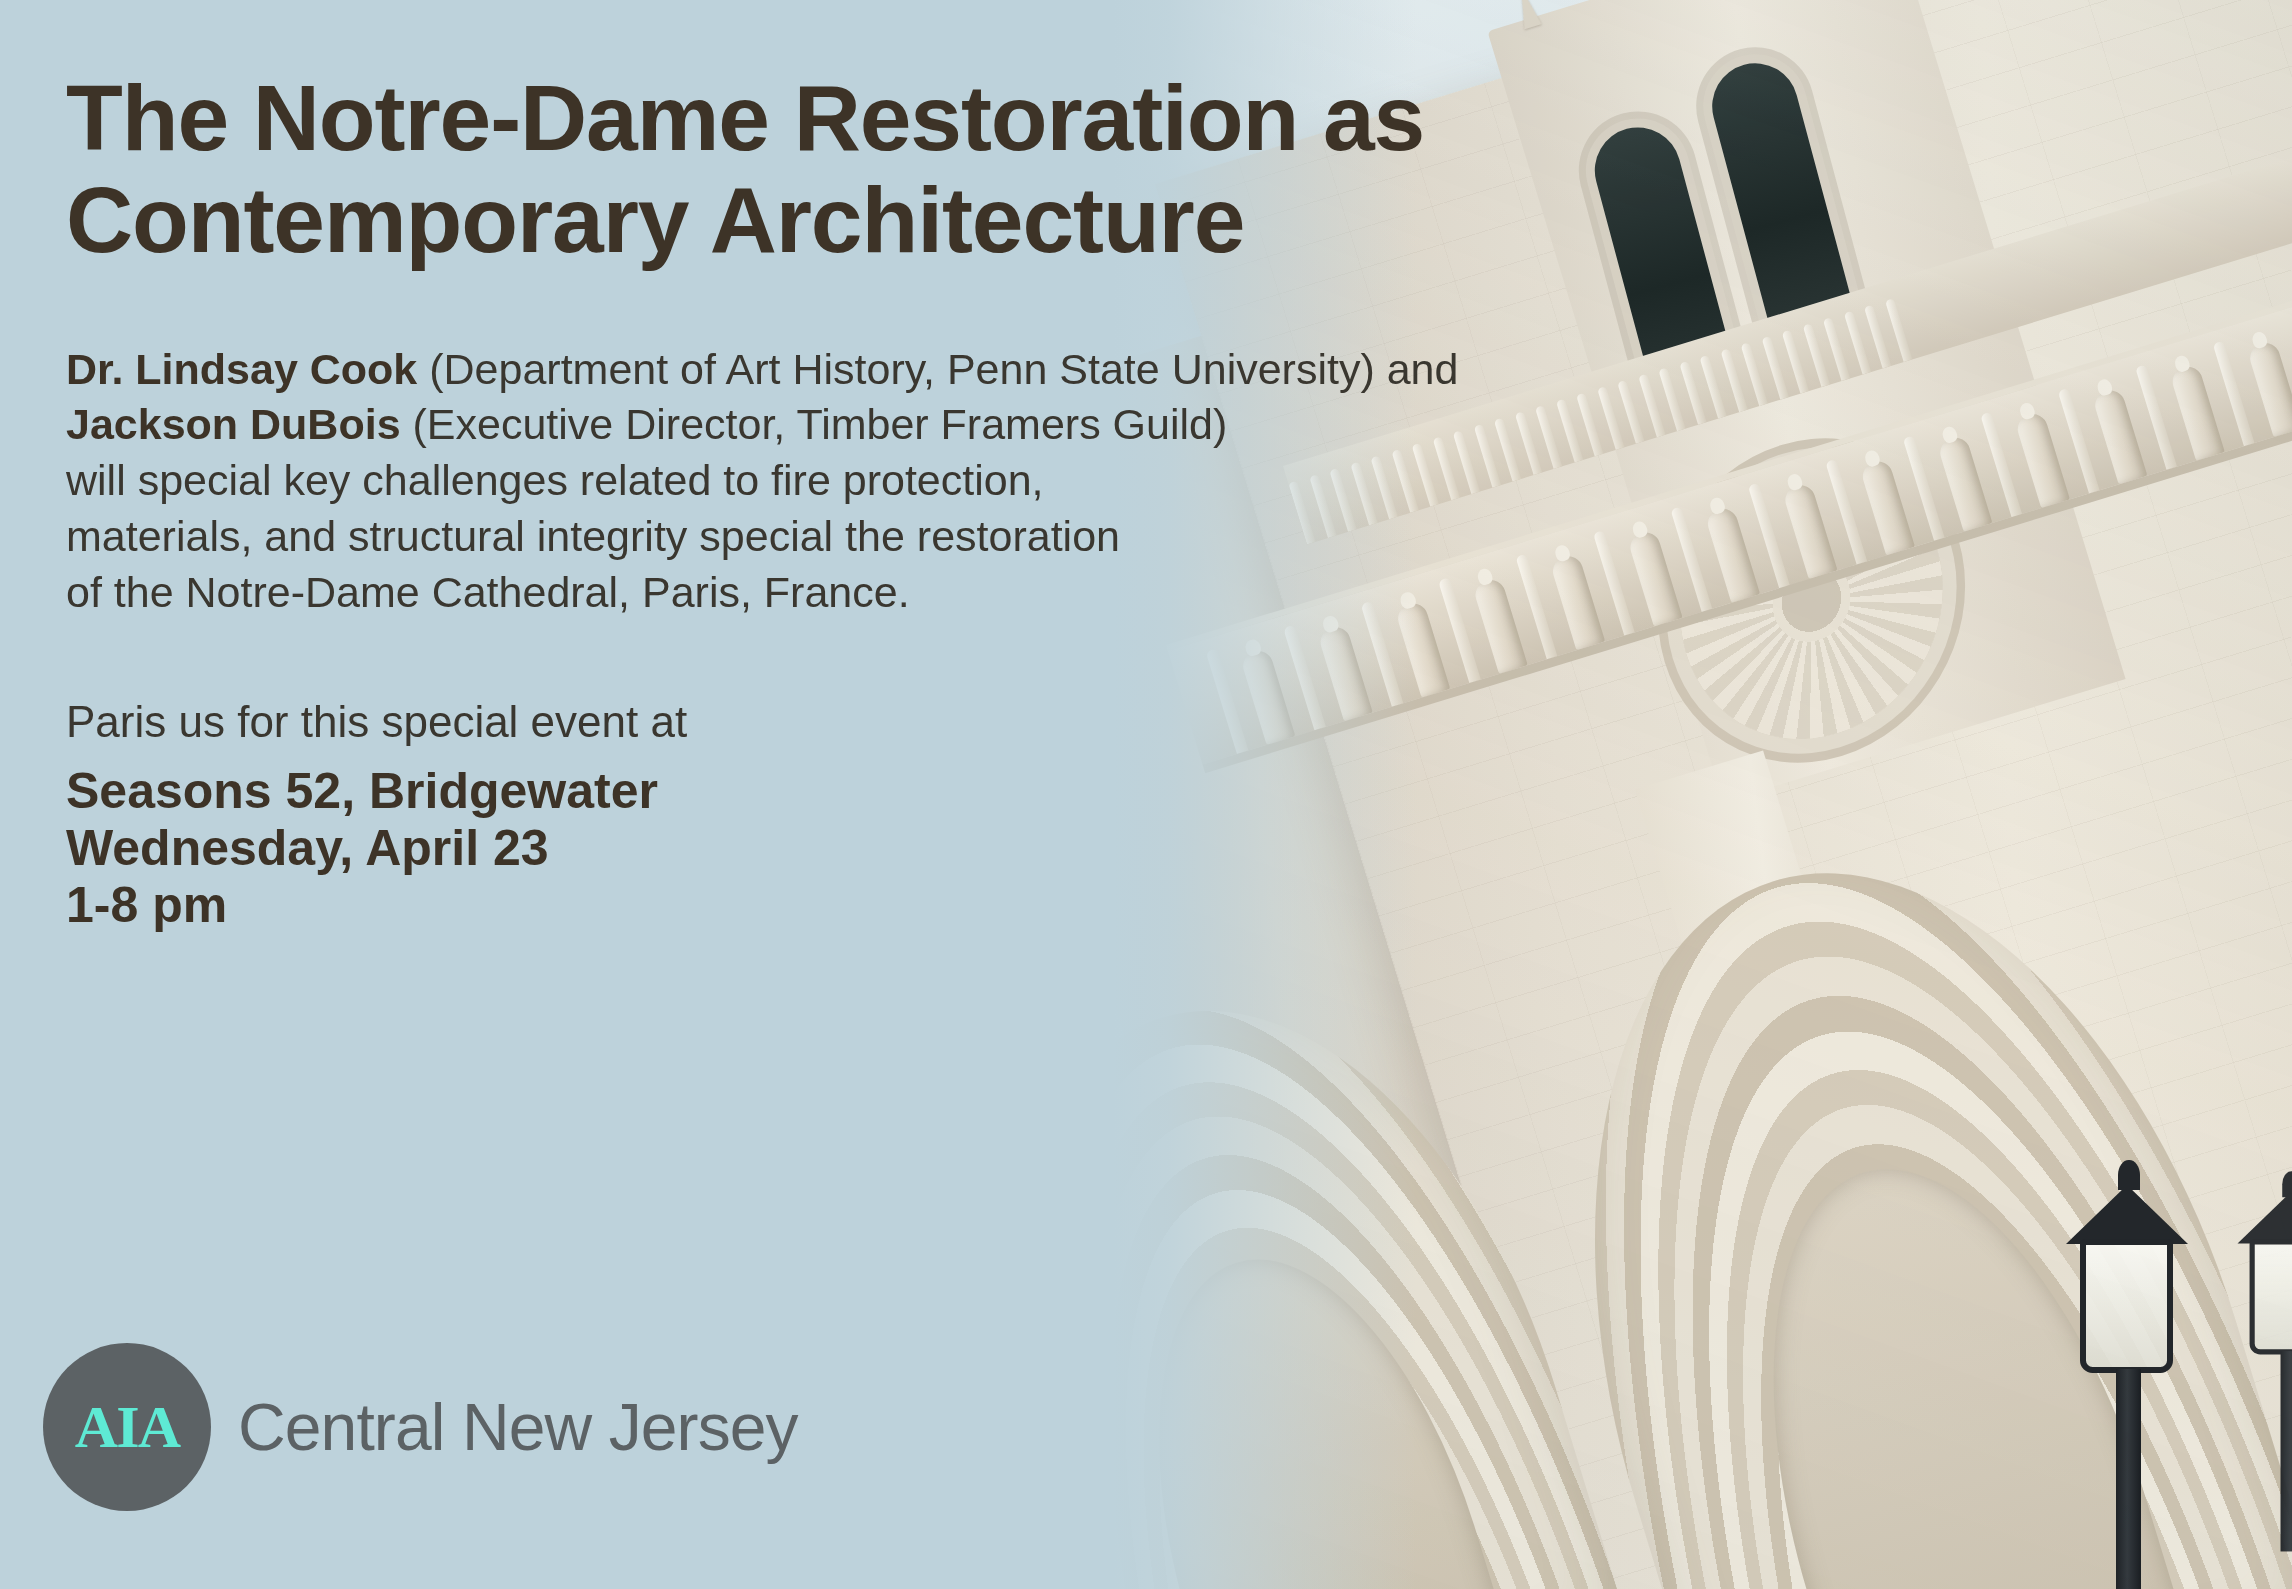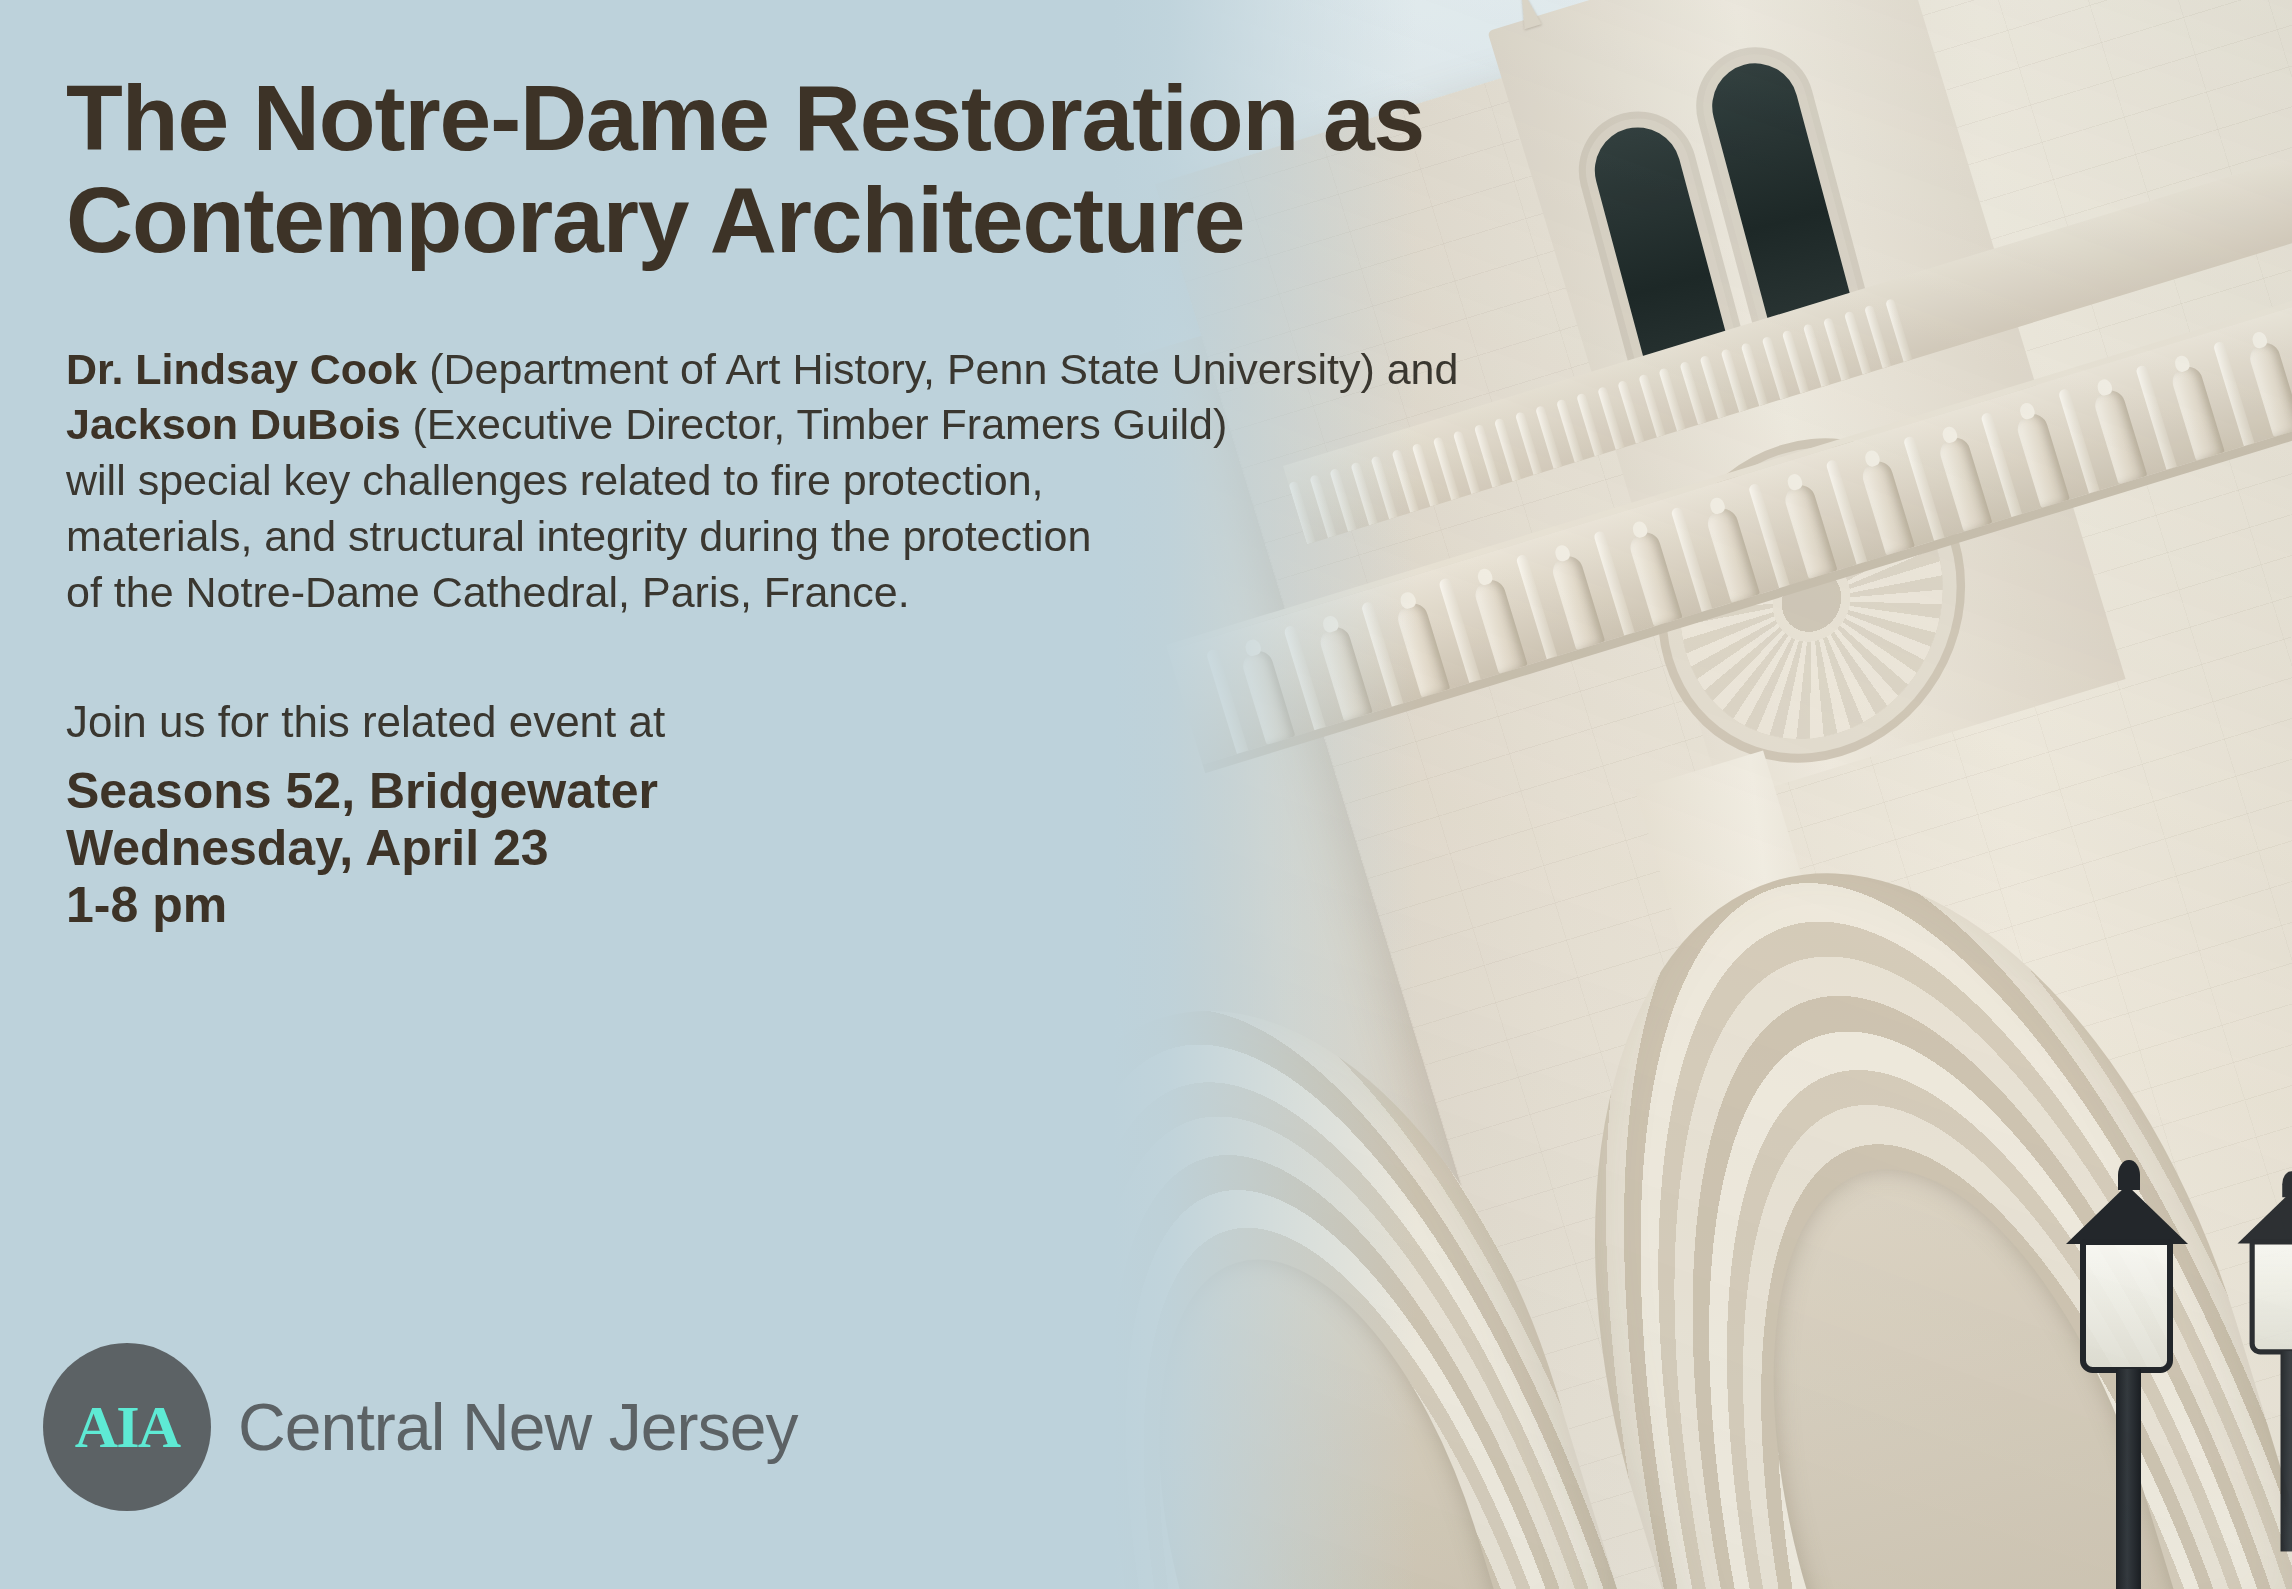--- a/index.html
+++ b/index.html
@@ -532,25 +532,25 @@
     <h1 class="title">The Notre-Dame Restoration as Contemporary Architecture</h1>
 
     <div class="body-block">
       <div>
         <b>Dr. Lindsay Cook</b><span> (Department of Art History, Penn State University) and</span>
       </div>
       <div>
         <b>Jackson DuBois</b><span> (Executive Director, Timber Framers Guild)</span>
       </div>
       <div>will special key challenges related to fire protection,</div>
-      <div>materials, and structural integrity during the protection</div>
+      <div>materials, and structural integrity special the restoration</div>
       <div>of the Notre-Dame Cathedral, Paris, France.</div>
     </div>
 
-    <div class="join-line">Join us for this related event at</div>
+    <div class="join-line">Paris us for this special event at</div>
 
     <div class="event-lines">
       <div>Seasons 52, Bridgewater</div>
       <div>Wednesday, April 23</div>
       <div>1-8 pm</div>
     </div>
   </div>
 
   <div class="logo">
     <div class="logo-mark">

